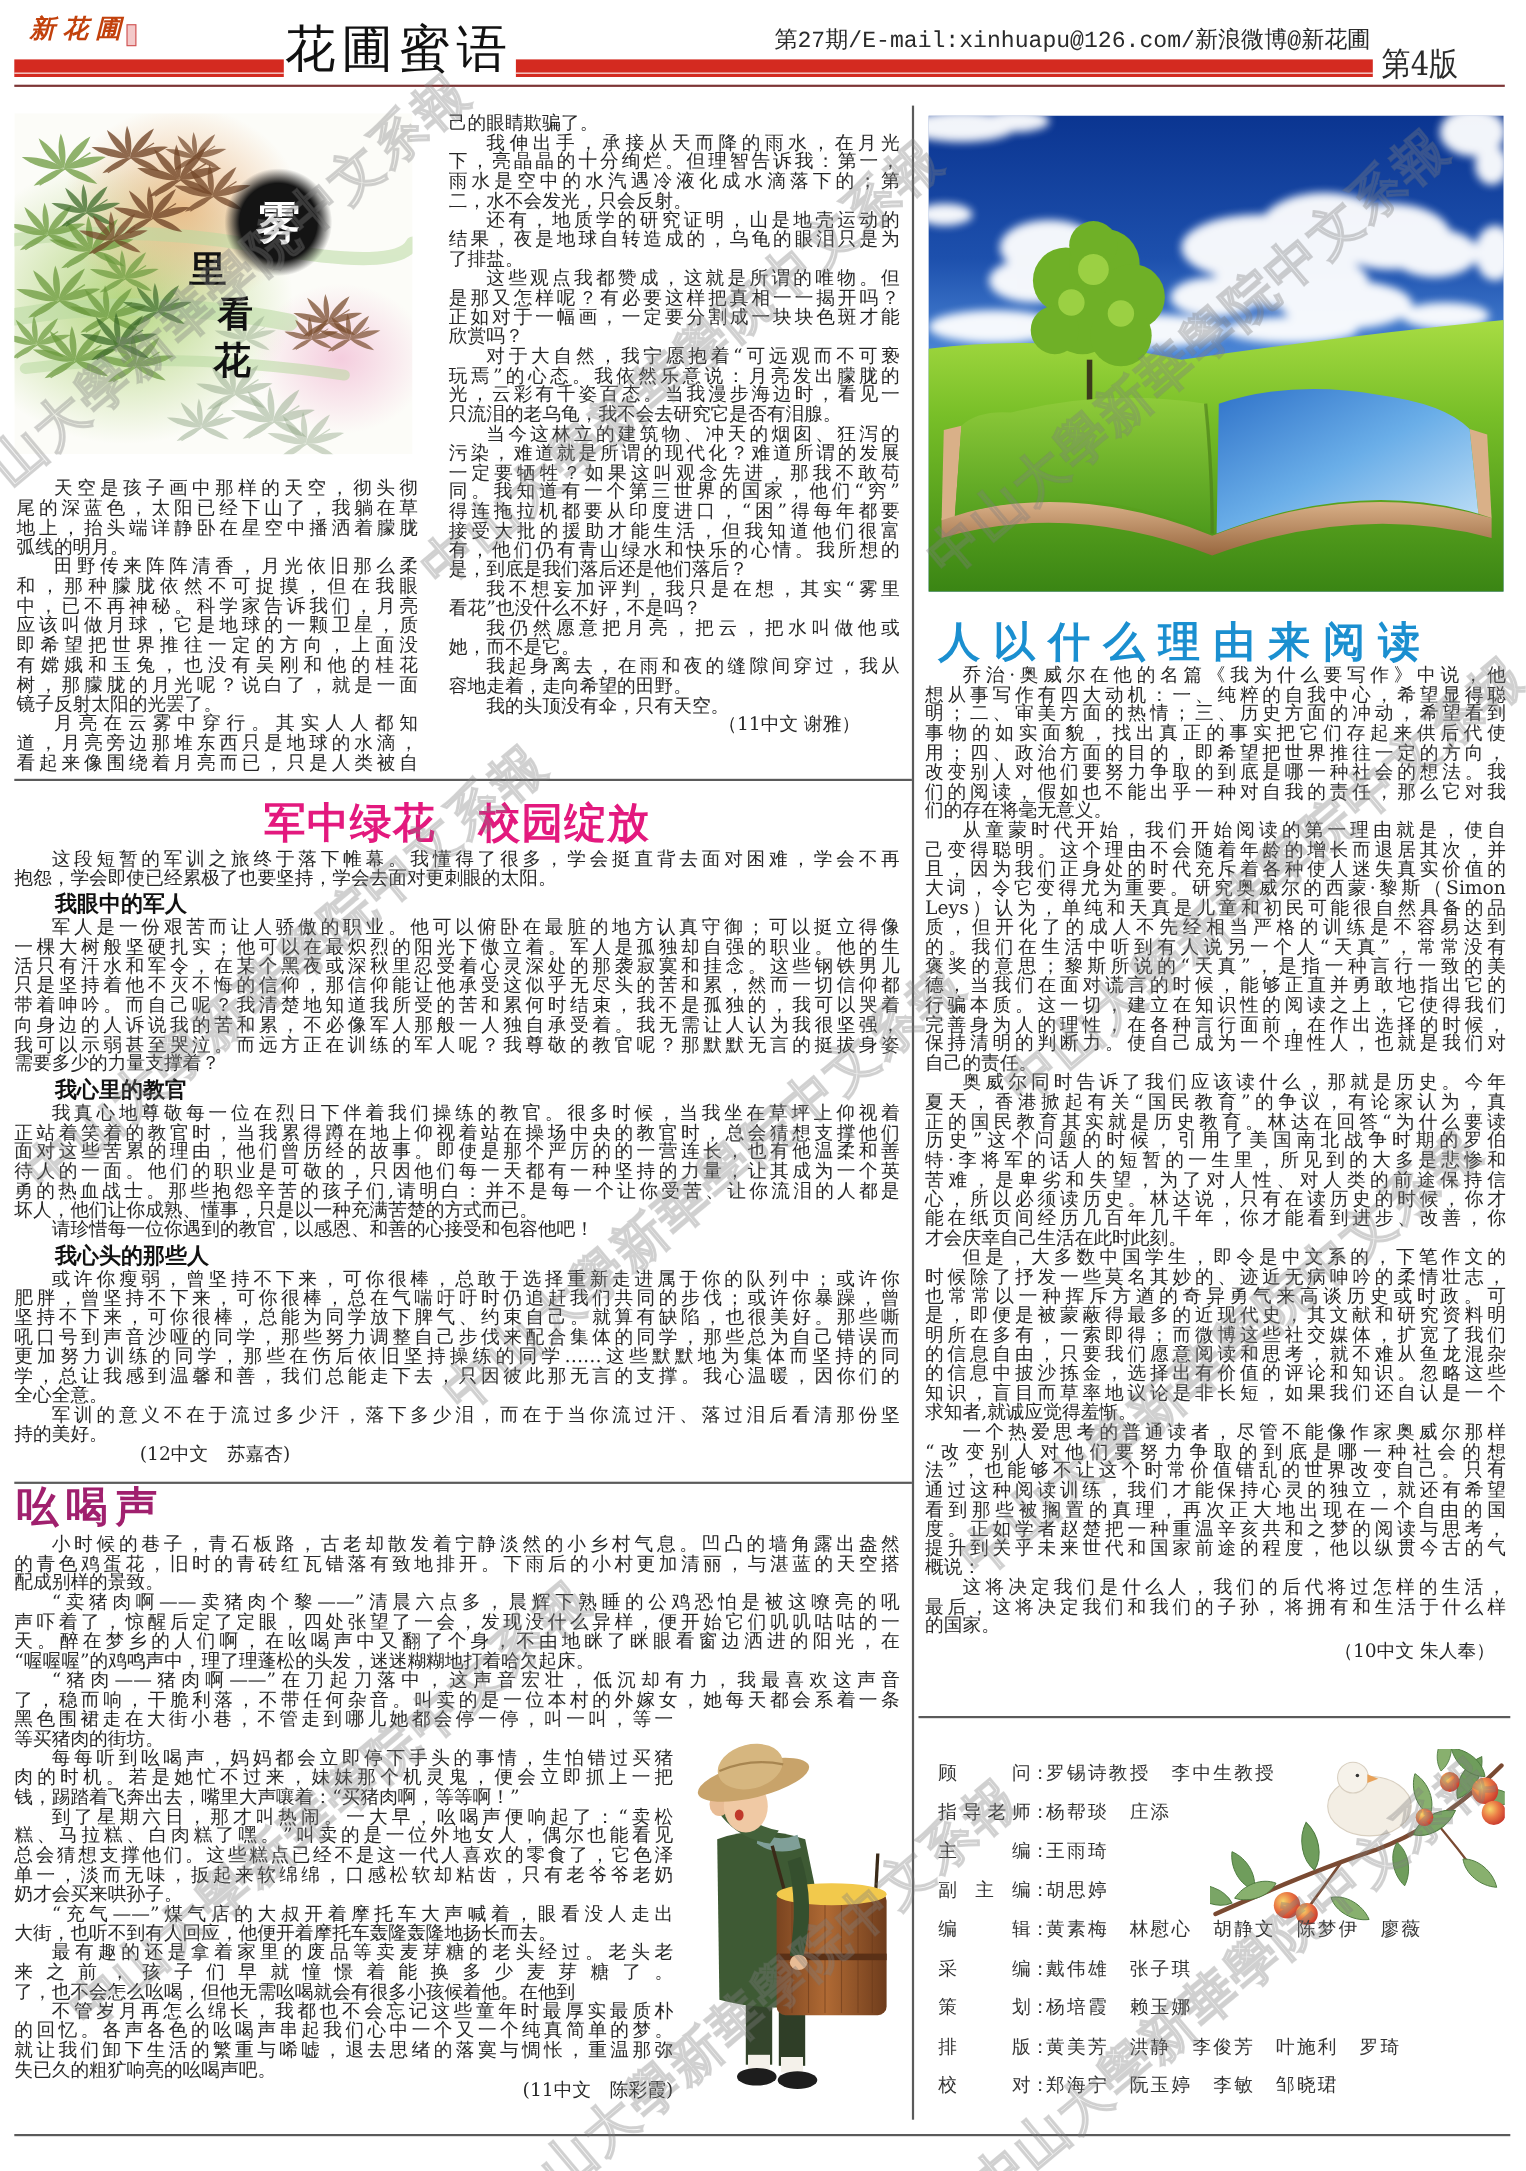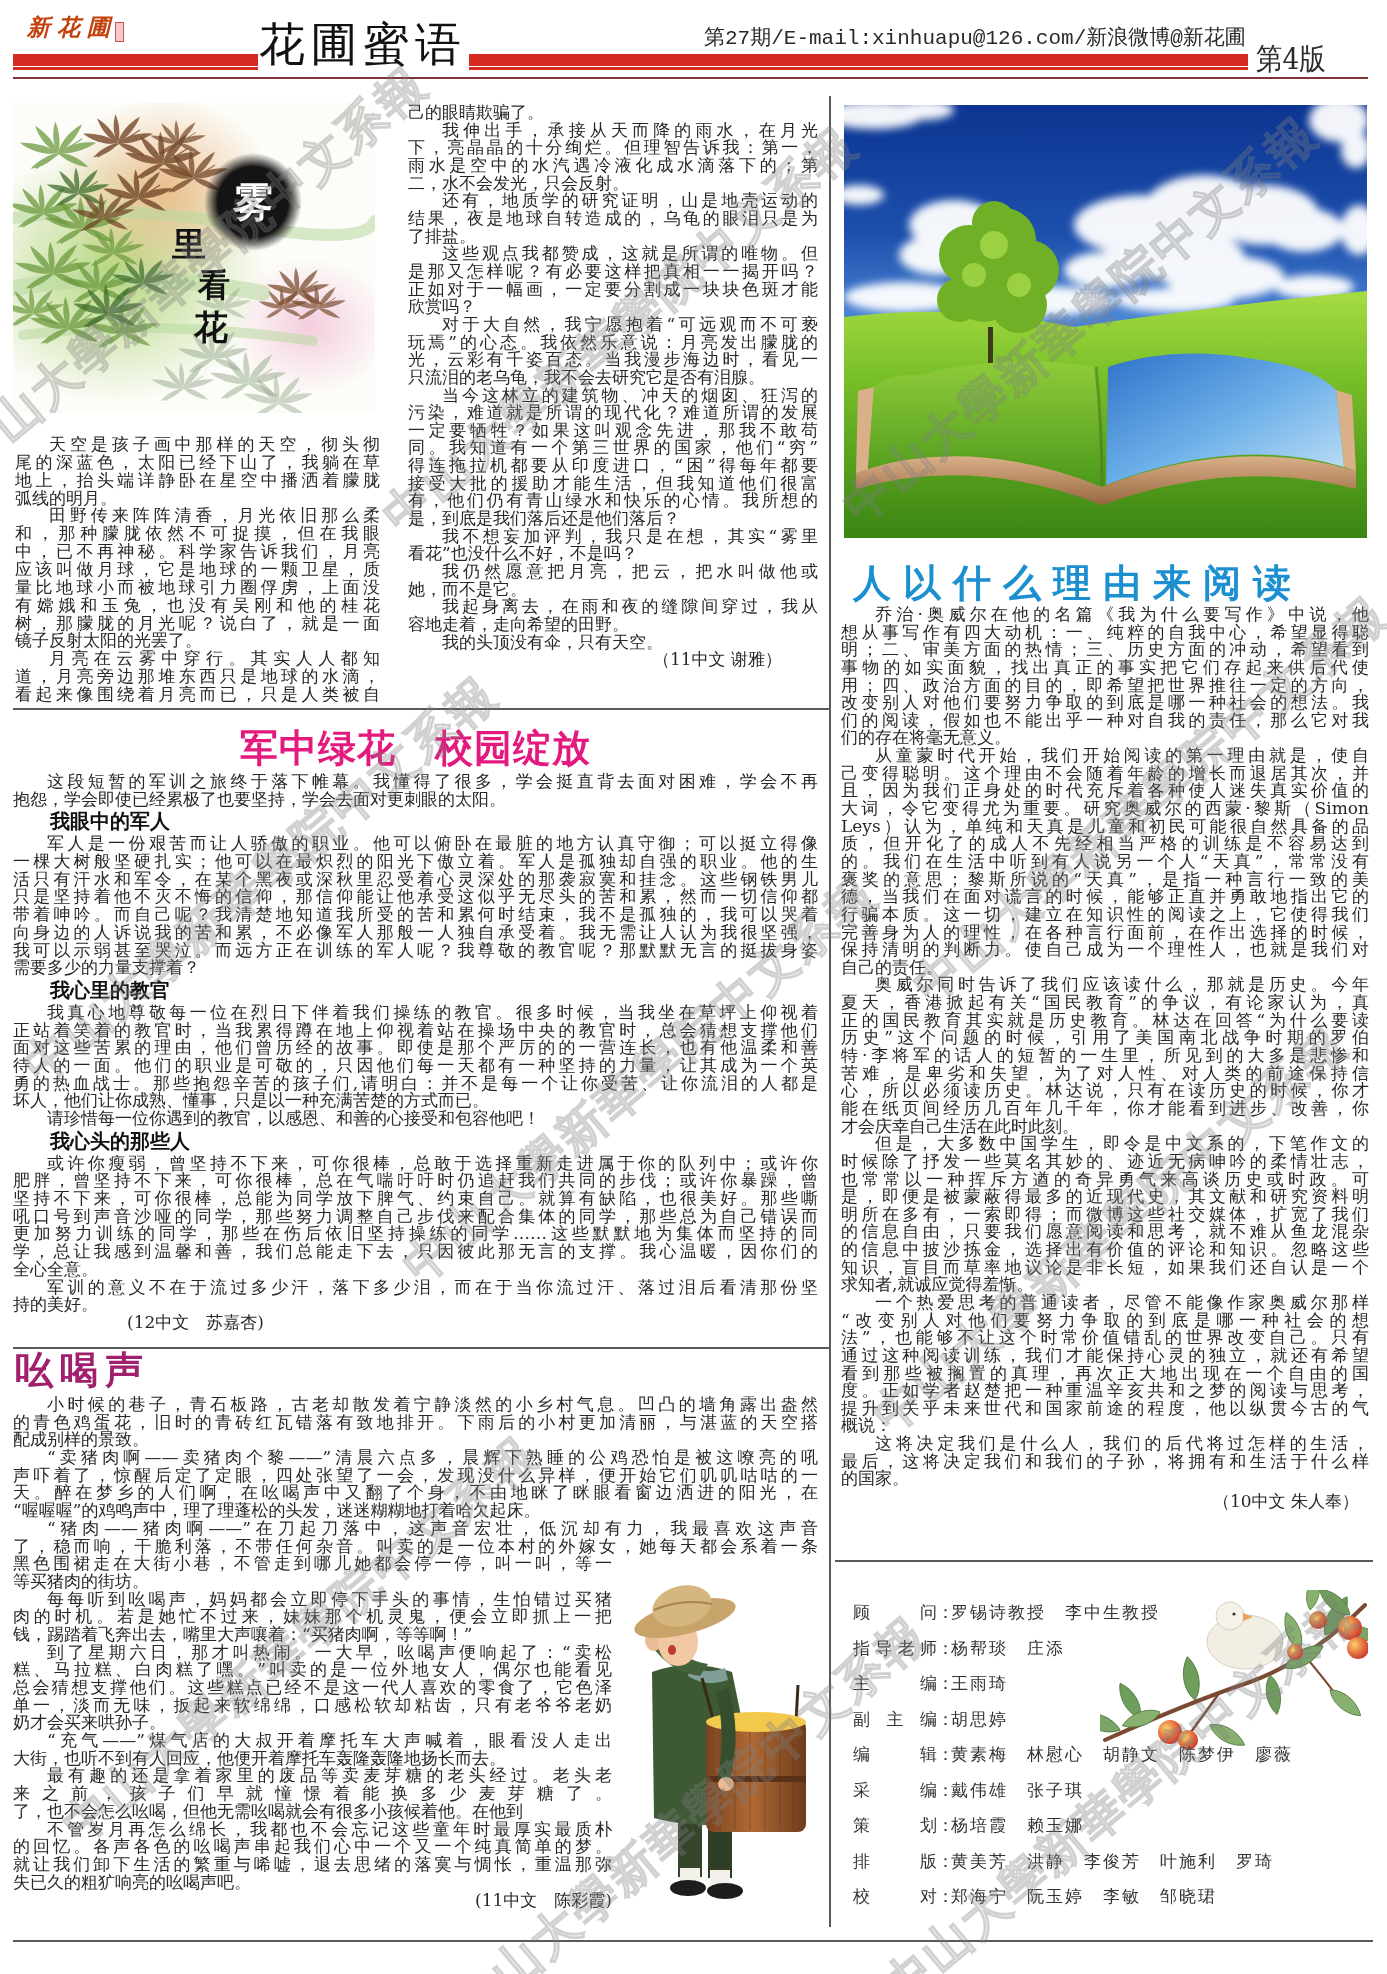--- a/index.html
+++ b/index.html
@@ -162,21 +162,21 @@
         <div class="ln">天空是孩子画中那样的天空，彻头彻</div>
         <div class="ln">尾的深蓝色，太阳已经下山了，我躺在草</div>
         <div class="ln">地上，抬头端详静卧在星空中播洒着朦胧</div>
         <div class="ln">弧线的明月。</div>
       </div>
       <div class="para">
         <div class="ln">田野传来阵阵清香，月光依旧那么柔</div>
         <div class="ln">和，那种朦胧依然不可捉摸，但在我眼</div>
         <div class="ln">中，已不再神秘。科学家告诉我们，月亮</div>
         <div class="ln">应该叫做月球，它是地球的一颗卫星，质</div>
-        <div class="ln">量比地球小而被地球引力圈俘虏，上面没</div>
+        <div class="ln">即希望把世界推往一定的方向，上面没</div>
         <div class="ln">有嫦娥和玉兔，也没有吴刚和他的桂花</div>
         <div class="ln">树，那朦胧的月光呢？说白了，就是一面</div>
         <div class="ln">镜子反射太阳的光罢了。</div>
       </div>
       <div class="para open">
         <div class="ln">月亮在云雾中穿行。其实人人都知</div>
         <div class="ln">道，月亮旁边那堆东西只是地球的水滴，</div>
         <div class="ln">看起来像围绕着月亮而已，只是人类被自</div>
       </div>
     </div>

